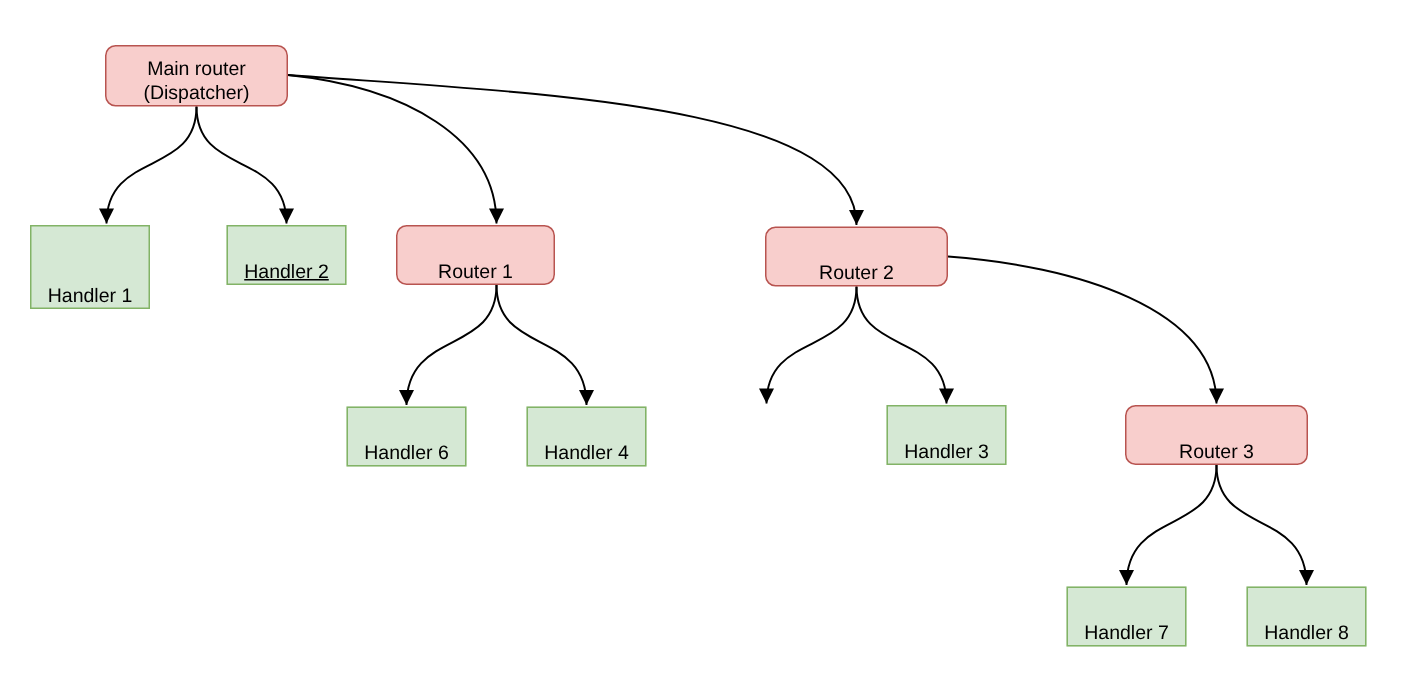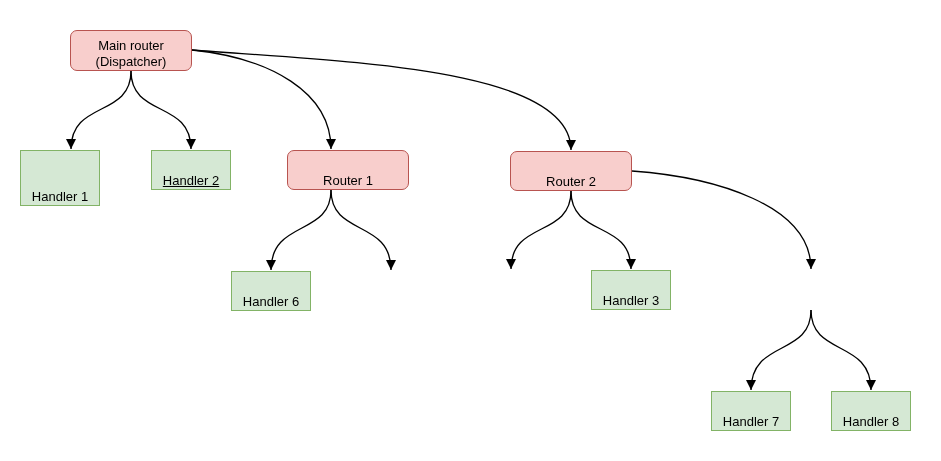--- a/index.html
+++ b/index.html
@@ -79,38 +79,44 @@
   </div>
 
   <div class="node handler" style="left:20px; top:150px; width:80px; height:56px;">
     <span>Handler 1</span>
   </div>
 
   <div class="node handler" style="left:151px; top:150px; width:80px; height:40px;text-decoration:underline;">
     <span>Handler 2</span>
   </div>
 
-  <div class="node router" style="left:287px; top:150px; width:122px; height:40px;">
+  <div class="node router" style="left:264px; top:150px; width:106px; height:40px;">
     <span>Router 1</span>
   </div>
 
   <div class="node router" style="left:510px; top:151px; width:122px; height:40px;">
     <span>Router 2</span>
   </div>
 
   <div class="node handler" style="left:231px; top:271px; width:80px; height:40px;">
     <span>Handler 6</span>
   </div>
 
+  <div class="node handler" style="left:351px; top:271px; width:80px; height:40px;">
+    <span>Handler 4</span>
+  </div>
 
 
   <div class="node handler" style="left:591px; top:270px; width:80px; height:40px;">
     <span>Handler 3</span>
   </div>
 
+  <div class="node router" style="left:750px; top:270px; width:122px; height:40px;">
+    <span>Router 3</span>
+  </div>
 
   <div class="node handler" style="left:711px; top:391px; width:80px; height:40px;">
     <span>Handler 7</span>
   </div>
 
   <div class="node handler" style="left:831px; top:391px; width:80px; height:40px;">
     <span>Handler 8</span>
   </div>
 
 </div>

